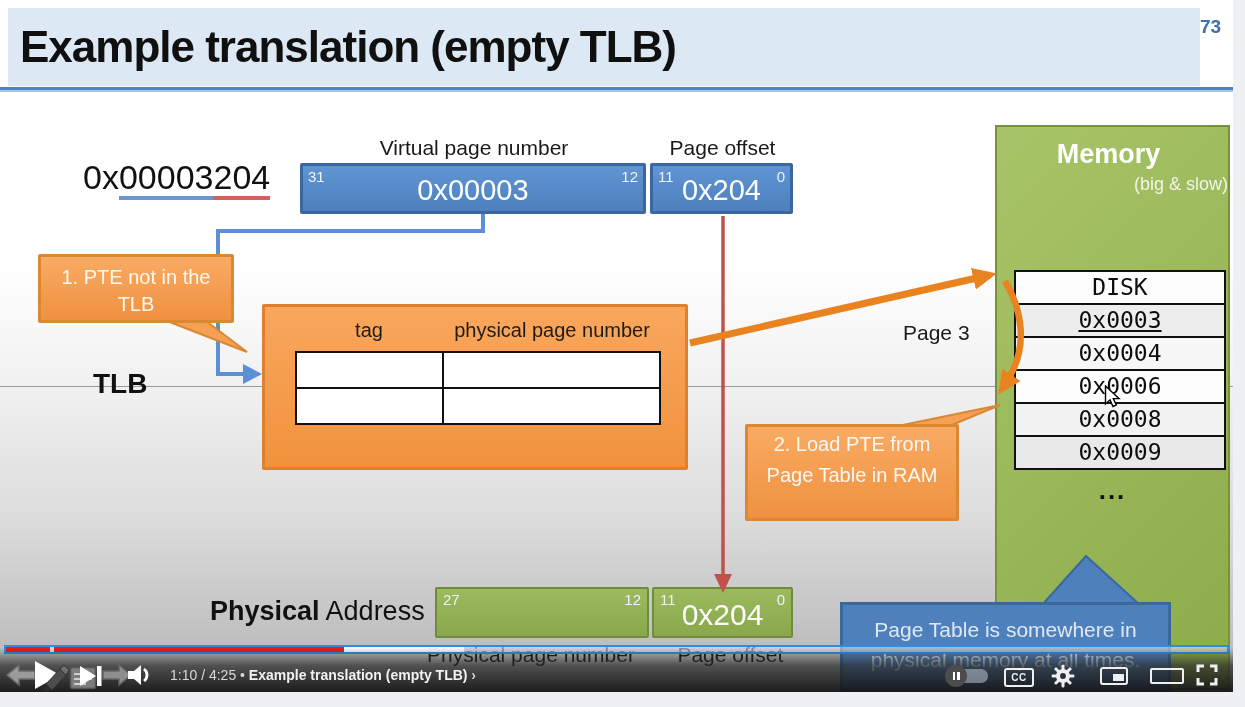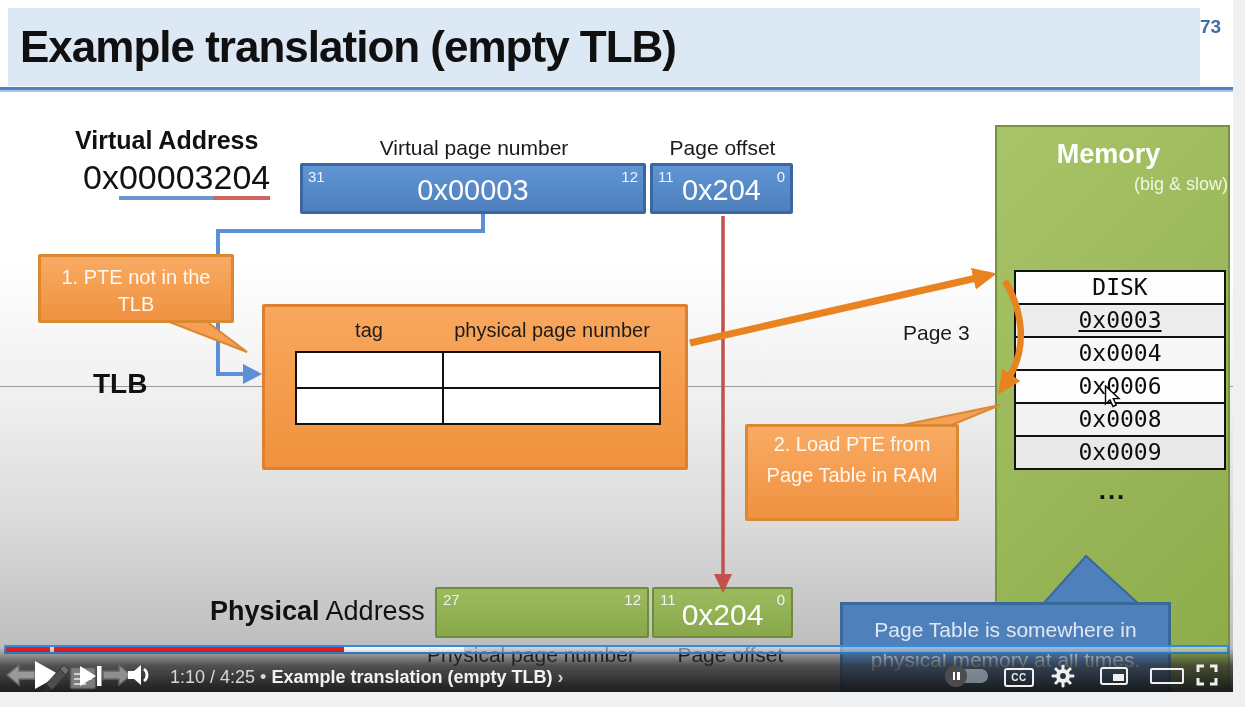--- a/index.html
+++ b/index.html
@@ -113,21 +113,21 @@
   .prog-played{position:absolute;left:0;top:0;height:100%;width:338px;background:#e81c1c;}
   .prog-gap{position:absolute;left:44px;top:0;height:100%;width:4px;background:rgba(225,228,232,0.95);}
   .prog-buffer{position:absolute;left:338px;top:0;height:100%;width:120px;background:rgba(255,255,255,0.88);}
 
   
   .player-bar{
     left:0;top:648px;width:1233px;height:44px;z-index:10;
     background:linear-gradient(180deg,rgba(50,50,50,0) 0%,rgba(40,40,40,0.72) 40%,rgba(18,18,18,0.93) 100%);
   }
   .pb{position:absolute;}
-  .time-text{left:170px;top:19px;font-size:18px;color:#d8d8d8;white-space:nowrap;}
+  .time-text{left:170px;top:19px;font-size:14px;color:#d8d8d8;white-space:nowrap;}
   .time-text .tt-title{color:#f2f2f2;font-weight:bold;}
   .time-text .tt-chev{color:#cfcfcf;font-weight:bold;}
   .toggle{left:948px;top:21px;width:40px;height:14px;background:rgba(190,200,212,0.55);border-radius:7px;}
   .toggle-knob{
     position:absolute;left:-3px;top:-4px;width:22px;height:22px;border-radius:50%;
     background:#4c4c4c;display:flex;align-items:center;justify-content:center;gap:2px;
   }
   .toggle-knob i{display:block;width:2.5px;height:8px;background:#fff;}
   .cc-btn{
     left:1004px;top:20px;width:26px;height:15px;border:2px solid #efefef;border-radius:3px;
@@ -142,21 +142,20 @@
 
 <div id="video">
 
   <div class="abs title-band"></div>
   <div class="abs slide-title">Example translation (empty TLB)</div>
   <div class="abs page-num">73</div>
   <div class="abs rule1"></div>
   <div class="abs rule2"></div>
   <div class="abs midline"></div>
 
-  <div class="abs va-label">Virtual Address</div>
   <div class="abs va-value"><span>0x</span><span class="u-blue">00003</span><span class="u-red">204</span></div>
 
   <div class="abs field-label" style="left:300px;top:136px;width:348px;">Virtual page number</div>
   <div class="abs field-label" style="left:652px;top:136px;width:141px;">Page offset</div>
 
   <div class="abs bluebox" style="left:300px;top:163px;width:346px;height:51px;">
     <span class="bit" style="left:5px;top:2px;">31</span>
     <span class="bit" style="right:5px;top:2px;">12</span>
     <span class="boxval">0x00003</span>
   </div>

